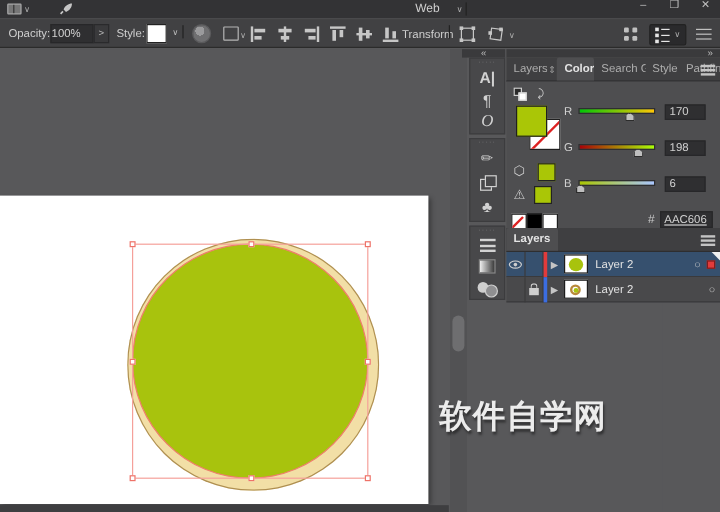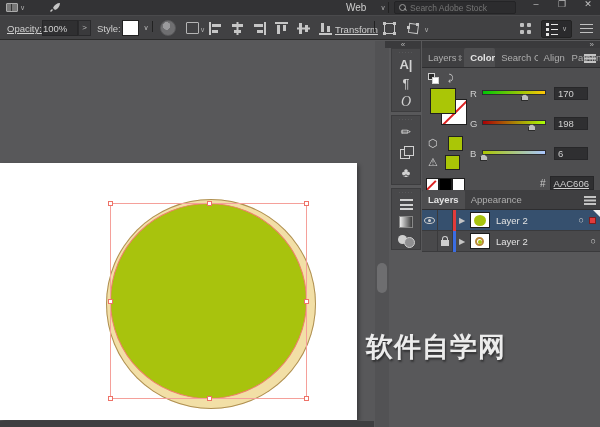--- a/index.html
+++ b/index.html
@@ -18,21 +18,21 @@
   #stock-search { position:absolute; left:394px; top:1px; width:122px; height:13px; background:#2c2c2e; border:1px solid #242426; border-radius:2px; display:flex; align-items:center; padding:0 4px; gap:4px; }
   #stock-search input { background:transparent; border:none; outline:none; color:#8a8a8a; font-size:8.5px; width:100px; font-family:"Liberation Sans",sans-serif; }
   .mag-icon { width:7px; height:7px; position:relative; flex:0 0 auto; }
   .mag-icon:before { content:""; position:absolute; left:0; top:0; width:5px; height:5px; border:1px solid #9a9a9a; border-radius:50%; }
   .mag-icon:after { content:""; position:absolute; left:5px; top:5px; width:3px; height:1px; background:#9a9a9a; transform:rotate(45deg); }
   .win-btns { position:absolute; right:4px; top:-3px; display:flex; gap:10px; }
   .win-btn { width:16px; height:12px; color:#c0c0c0; font-size:9px; text-align:center; line-height:14px; }
 
   
   #control-bar { left:0; top:15px; width:600px; height:25px; background:#414143; border-top:1px solid #4a4a4c; border-bottom:1px solid #2b2b2b; }
-  #control-bar .lbl { color:#cfcfcf; text-decoration:underline; font-size:9.5px; }
+  #control-bar .lbl { color:#cfcfcf; font-size:9.5px; }
   .inset-box { background:#2f2f31; border:1px solid #272729; color:#d0d0d0; font-size:9.5px; }
   #opacity-field { left:42px; top:4px; width:36px; height:16px; line-height:15px; padding-left:0; }
   #opacity-step { left:78px; top:4px; width:13px; height:16px; background:#3a3a3c; border:1px solid #2a2a2c; color:#bbb; text-align:center; line-height:14px; font-size:8px; }
   #style-swatch { left:122px; top:4px; width:17px; height:16px; background:#fff; border:1px solid #222; }
   #style-chev { left:140px; top:4px; width:12px; height:16px; color:#bbb; font-size:7px; text-align:center; line-height:16px; }
   .globe { left:160px; top:4px; width:16px; height:16px; border-radius:50%; background:radial-gradient(circle at 40% 35%, #9a9a9c 0 30%, #6f6f71 31% 100%); border:1px solid #5a5a5c; }
   .doc-icon { left:186px; top:6px; width:13px; height:12px; border:1px solid #b5b5b5; border-radius:1px; position:relative; }
   .align-row { display:flex; gap:7px; position:absolute; left:208px; top:5px; }
   .align-row svg { display:block; }
   #transform-label { left:335px; top:8px; }
@@ -164,24 +164,20 @@
   <div class="appbar-icon" style="margin-left:24px;">
     <svg width="13" height="12" viewBox="0 0 13 12">
         <path class="st" d="M11 1c-3 0-6 2-7 5l2 2c3-1 5-4 5-7zM3 7 1 9l1 1 2-2zM8 4a1.2 1.2 0 1 0 .1 0z"></path>
       </svg>
   </div>
   <div id="workspace-select">
     <span>Web</span>
     <span class="chev">∨</span>
   </div>
   <span class="vsep" style="left:388px;"></span>
-  <div id="stock-search">
-    <span class="mag-icon"></span>
-    <input placeholder="Search Adobe Stock" style="">
-  </div>
   <div class="win-btns">
     <span class="win-btn">–</span>
     <span class="win-btn">❐</span>
     <span class="win-btn">✕</span>
   </div>
 </div>
 
 <div id="control-bar" class="abs">
   <span class="abs lbl" style="left:7px; top:7px;">Opacity:</span>
   <div class="abs inset-box" id="opacity-field">100%</div>
@@ -326,21 +322,21 @@
     </span>
 </div>
 
 <div id="right-dock" class="abs">
 
   <div class="tabbar">
     <span class="tab">Layers</span>
     <span class="tab-sort">⇕</span>
     <span class="tab active">Color</span>
     <span class="tab">Search G</span>
-    <span class="tab">Align</span>
+    <span class="tab">Style</span>
     <span class="tab">Pathfin</span>
     <span class="panel-menu-icon"></span>
   </div>
 
   <div id="color-panel-body">
     <span class="mini-fs">
         <span class="f"></span>
         <span class="s"></span>
       </span>
     <span class="swap-arrows">⤸</span>
@@ -390,21 +386,20 @@
       <span>#</span>
       <span class="inset-box hex-box">AAC606</span>
     </div>
 
     <div id="spectrum"></div>
   </div>
 
   <div id="layers-panel">
     <div class="tabbar">
       <span class="tab active">Layers</span>
-      <span class="tab">Appearance</span>
       <span class="panel-menu-icon"></span>
     </div>
 
     <div class="layer-row selected">
       <span class="cell-eye">
           <span class="eye"></span>
         </span>
       <span class="cell-lock"></span>
       <span class="colorbar" style="background:#e23b3b;"></span>
       <span class="disc">▶</span>

